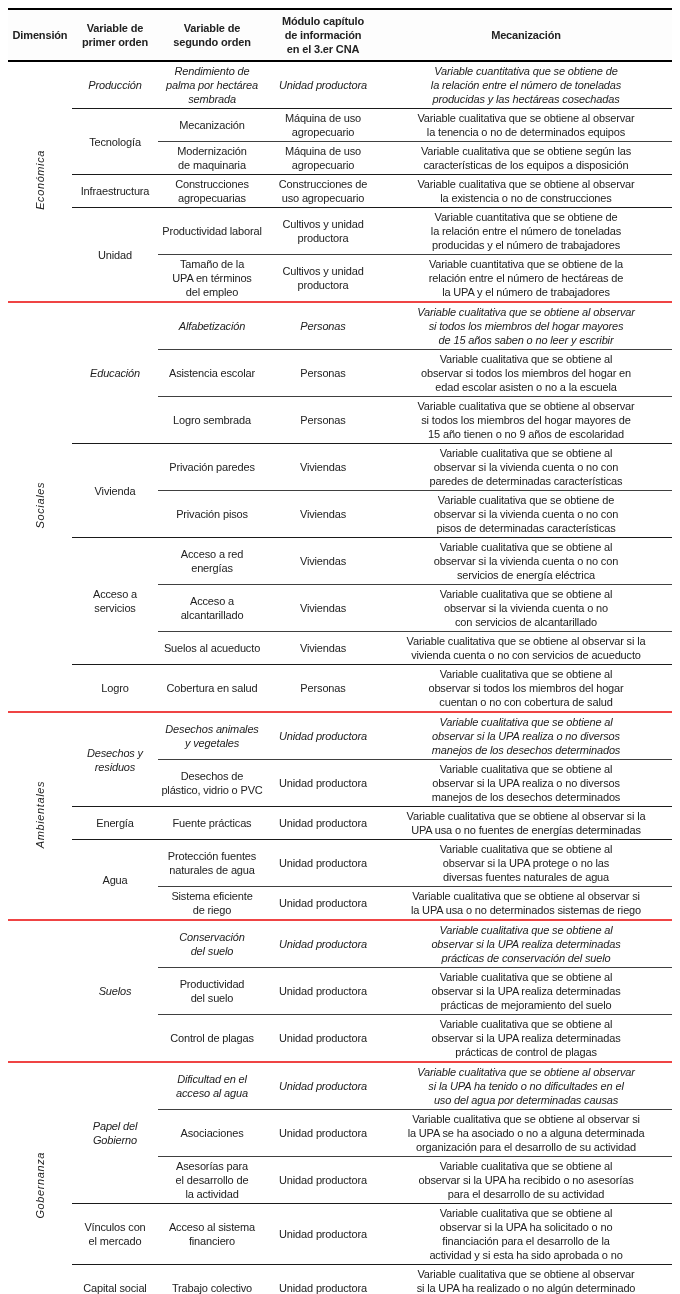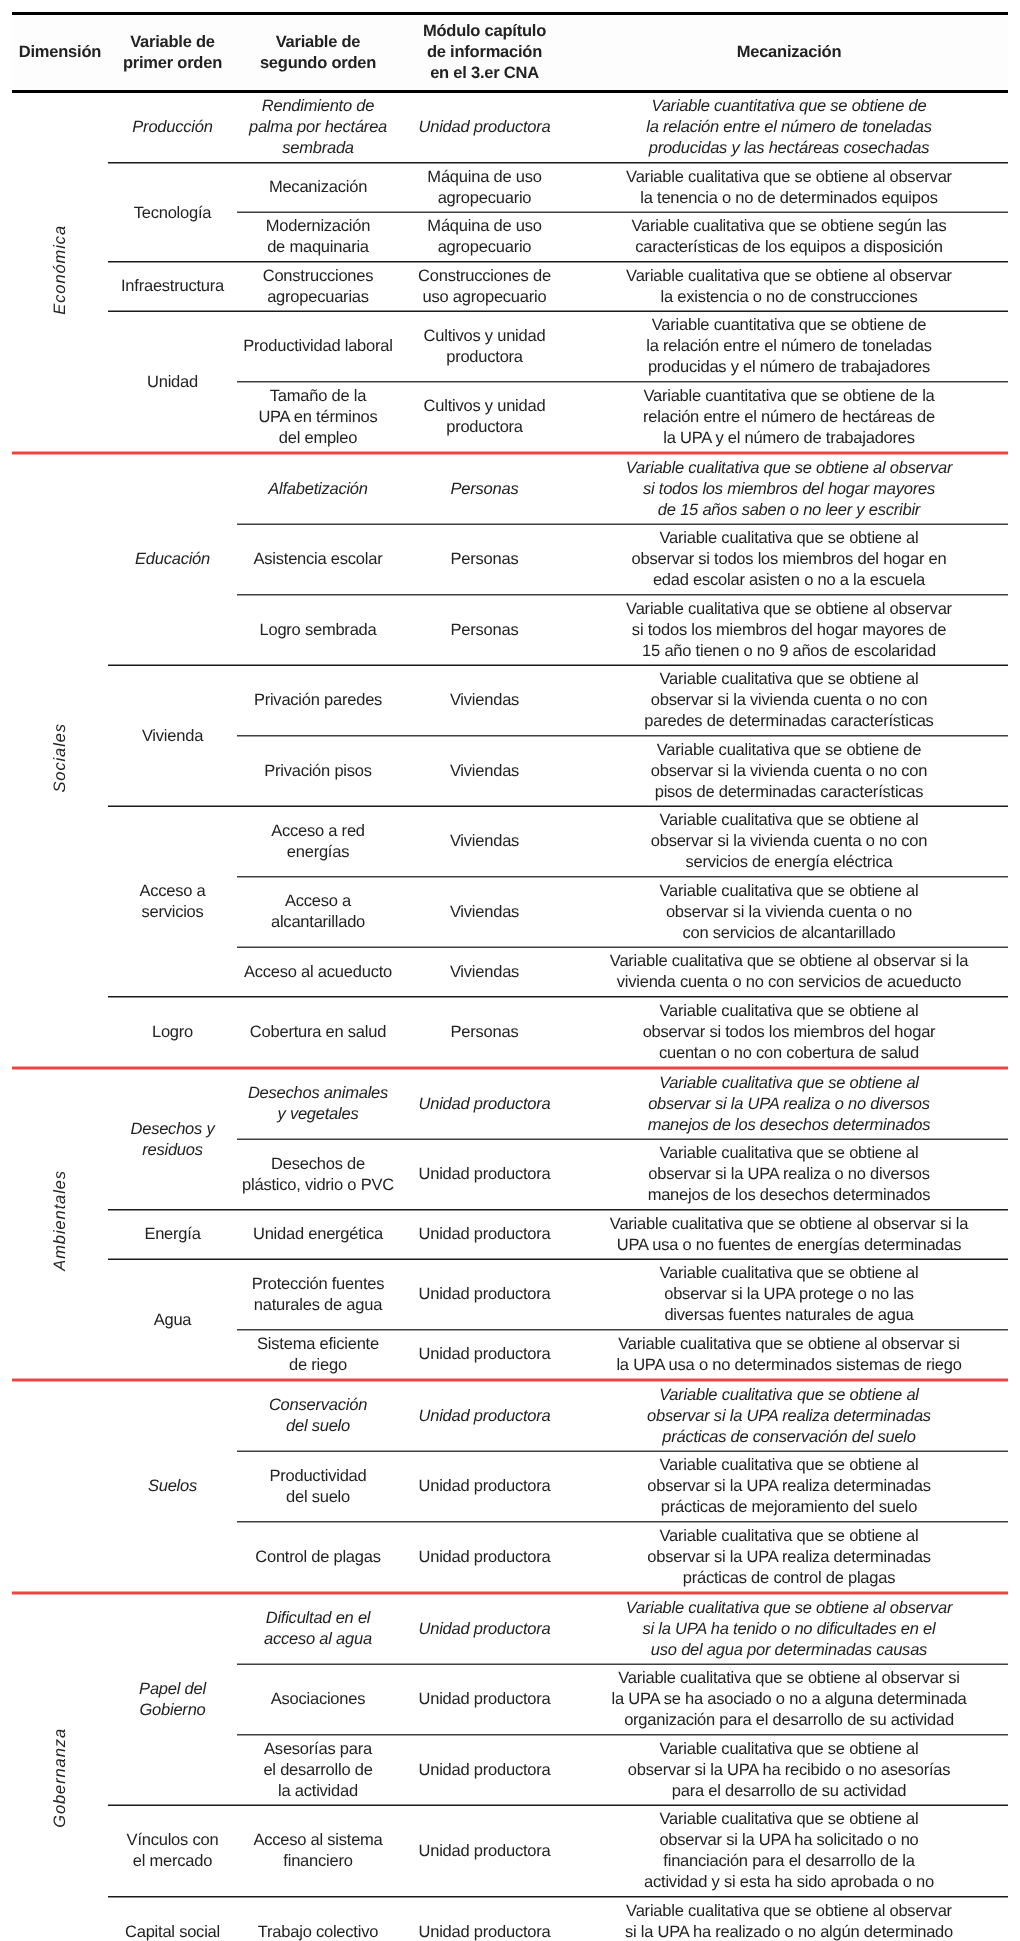--- a/index.html
+++ b/index.html
@@ -189,21 +189,21 @@
       </tr>
       <tr class="row-cont">
         <td>Acceso a
 alcantarillado</td>
         <td>Viviendas</td>
         <td>Variable cualitativa que se obtiene al
 observar si la vivienda cuenta o no
 con servicios de alcantarillado</td>
       </tr>
       <tr class="row-cont">
-        <td>Acceso al acueducto</td>
+        <td>Suelos al acueducto</td>
         <td>Viviendas</td>
         <td>Variable cualitativa que se obtiene al observar si la
 vivienda cuenta o no con servicios de acueducto</td>
       </tr>
       <tr class="group-start">
         <td>Logro</td>
         <td>Cobertura en salud</td>
         <td>Personas</td>
         <td>Variable cualitativa que se obtiene al
 observar si todos los miembros del hogar
@@ -223,21 +223,21 @@
       <tr class="row-cont">
         <td>Desechos de
 plástico, vidrio o PVC</td>
         <td>Unidad productora</td>
         <td>Variable cualitativa que se obtiene al
 observar si la UPA realiza o no diversos
 manejos de los desechos determinados</td>
       </tr>
       <tr class="group-start">
         <td>Energía</td>
-        <td>Unidad energética</td>
+        <td>Fuente prácticas</td>
         <td>Unidad productora</td>
         <td>Variable cualitativa que se obtiene al observar si la
 UPA usa o no fuentes de energías determinadas</td>
       </tr>
       <tr class="group-start">
         <td rowspan="2">Agua</td>
         <td>Protección fuentes
 naturales de agua</td>
         <td>Unidad productora</td>
         <td>Variable cualitativa que se obtiene al

